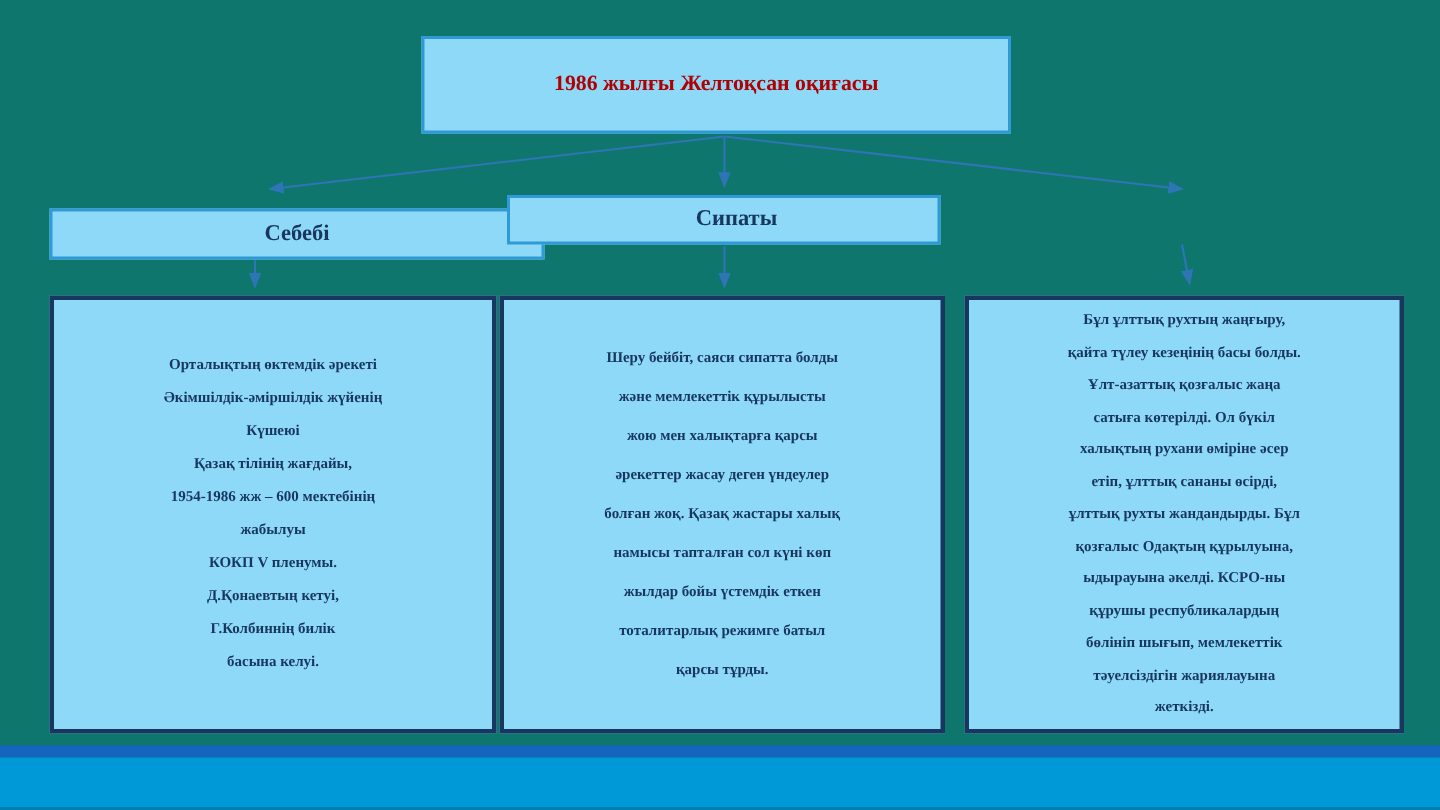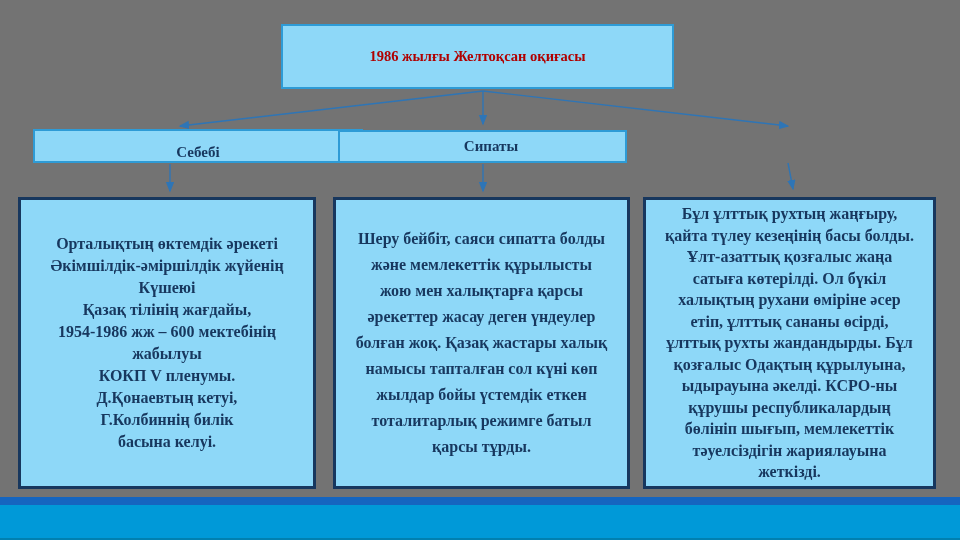--- a/index.html
+++ b/index.html
@@ -4,21 +4,21 @@
 <style>
   html, body {
     margin: 0;
     padding: 0;
     background: #ffffff;
   }
   .slide {
     position: relative;
     width: 960px;
     height: 540px;
-    background: #737373;
+    background: #0f766e;
     overflow: hidden;
     font-family: "Liberation Serif", serif;
   }
   * { box-sizing: border-box; }
 
   .connectors {
     position: absolute;
     left: 0; top: 0;
     width: 960px; height: 540px;
     pointer-events: none;
@@ -41,36 +41,36 @@
     font-weight: bold;
     font-size: 14.5px;
   }
 
   .cat-box {
     border: 2px solid #2E9BD6;
     color: #17375E;
     font-weight: bold;
     font-size: 15px;
   }
-  .cat-left  { left: 33px;  top: 129px; width: 330px; height: 34px; align-items: flex-end; }
+  .cat-left  { left: 33px;  top: 139px; width: 330px; height: 34px; }
   .cat-mid   { left: 338px; top: 130px; width: 289px; height: 33px; padding-left: 17px; }
   .cat-right { left: 655px; top: 129px; width: 272px; height: 34px; }
 
   .det-box {
     border: 3px solid #17375E;
     color: #17375E;
     font-weight: bold;
-    font-size: 16px;
+    font-size: 10px;
     padding: 6px 4px;
   }
   .det-box .det-text {
     white-space: pre-line;
     width: 100%;
   }
-  .det-left  { left: 18px;  top: 197px; width: 298px; height: 292px; line-height: 22px; }
+  .det-left  { left: 33px;  top: 197px; width: 298px; height: 292px; line-height: 22px; }
   .det-mid   { left: 333px; top: 197px; width: 297px; height: 292px; line-height: 26px; justify-content: center; }
   .det-right { left: 643px; top: 197px; width: 293px; height: 292px; line-height: 21.5px; }
 
   .footer {
     position: absolute;
     left: 0; bottom: 0;
     width: 960px; height: 43px;
   }
   .footer-dark {
     width: 100%; height: 8px;

